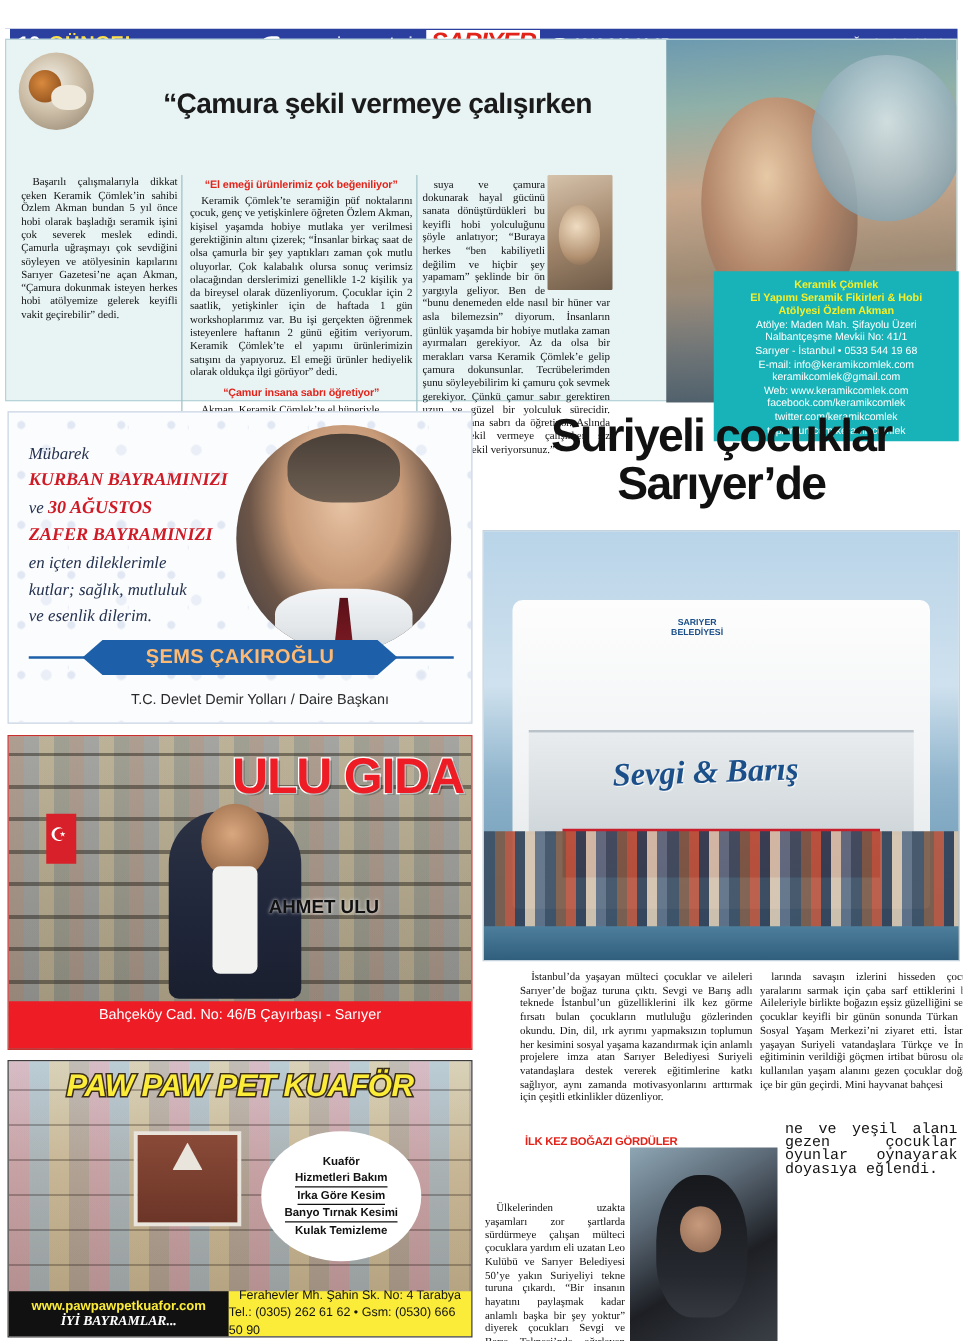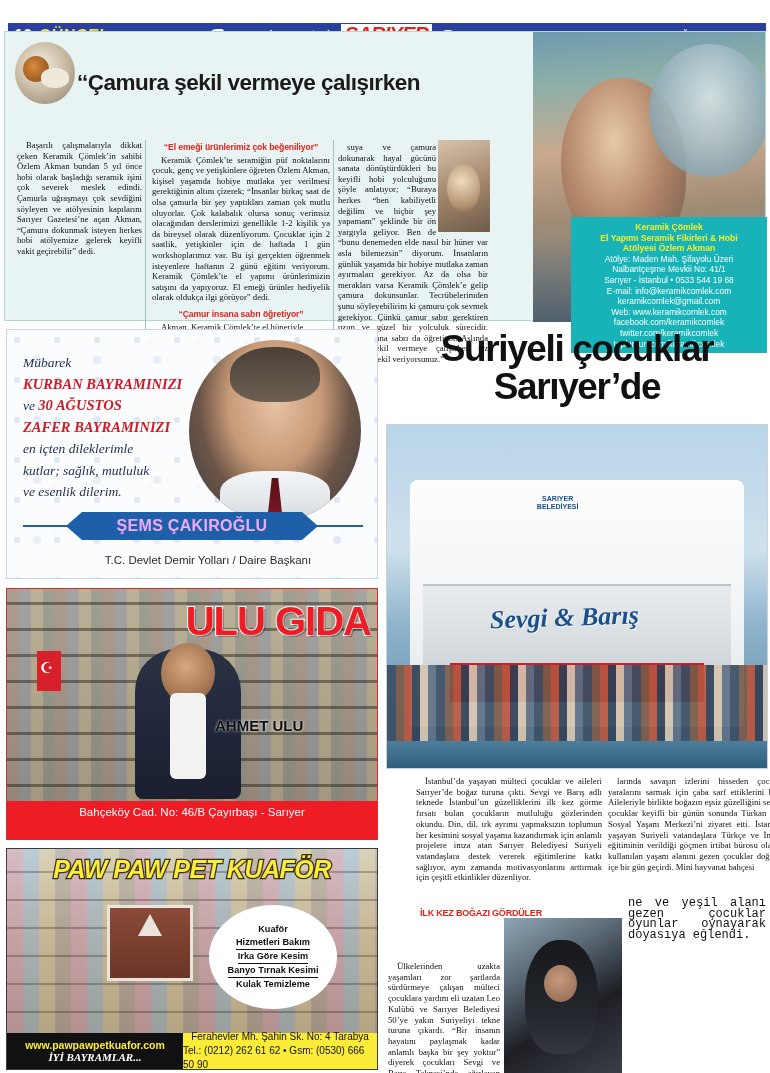--- a/index.html
+++ b/index.html
@@ -116,21 +116,21 @@
     width: 26px; height: 26px; border-radius: 50%;
     background: radial-gradient(circle at 40% 40%, #d98a3e 0%, #9c5a22 70%, #6b3c13 100%);
   }
   .cer-snail::after {
     content: ""; position: absolute; left: 26px; top: 26px;
     width: 28px; height: 20px; border-radius: 45%;
     background: #efe9db;
   }
   .cer-headline {
     position: absolute; left: 72px; top: 36px; width: 450px;
-    text-align: left;
+    text-align: center;
     font-family: "Liberation Sans", sans-serif;
     font-weight: bold; font-size: 22.5px; line-height: 29px;
     color: #1b1b1b; letter-spacing: -0.5px;
   }
   .cer-kicker {
     text-align: center; color: #e2231a;
     font-family: "Liberation Sans", sans-serif;
     font-weight: bold; font-size: 8.6px;
     margin-bottom: 2px; letter-spacing: -0.1px;
   }
@@ -233,21 +233,21 @@
   }
   .sems-banner {
     position: absolute; left: 50%; bottom: 38px;
     transform: translateX(-50%);
     width: 252px; height: 28px; background: #1d5fa8;
     clip-path: polygon(0 50%, 16px 0, calc(100% - 16px) 0, 100% 50%, calc(100% - 16px) 100%, 16px 100%);
     display: flex; align-items: center; justify-content: center;
     z-index: 4;
   }
   .sems-banner span {
-    color: #f0abfc; font-family: "Liberation Sans", sans-serif;
+    color: #fdba74; font-family: "Liberation Sans", sans-serif;
     font-weight: bold; font-size: 16px; letter-spacing: 0.3px;
   }
   .sems-rule {
     position: absolute; left: 16px; bottom: 51px; width: 340px;
     height: 2px; background: #1d5fa8; z-index: 2;
   }
   .sems-role {
     position: absolute; left: 16px; bottom: 12px; width: 100%;
     text-align: center; color: #2a2a2a;
     font-family: "Liberation Sans", sans-serif; font-size: 11.5px;
@@ -664,16 +664,16 @@
     <span>Kulak Temizleme</span>
   </div>
 
   <div class="paw-footer">
     <div class="paw-foot-l">
       <div class="w">www.pawpawpetkuafor.com</div>
       <div class="b">İYİ BAYRAMLAR...</div>
     </div>
     <div class="paw-foot-r">
       <div>Ferahevler Mh. Şahin Sk. No: 4 Tarabya</div>
-      <div>Tel.: (0212) 262 61 62 • Gsm: (0530) 666 50 90</div>
+      <div>Tel.: (0305) 262 61 62 • Gsm: (0530) 666 50 90</div>
     </div>
   </div>
 </div>
 
 </body></html>

